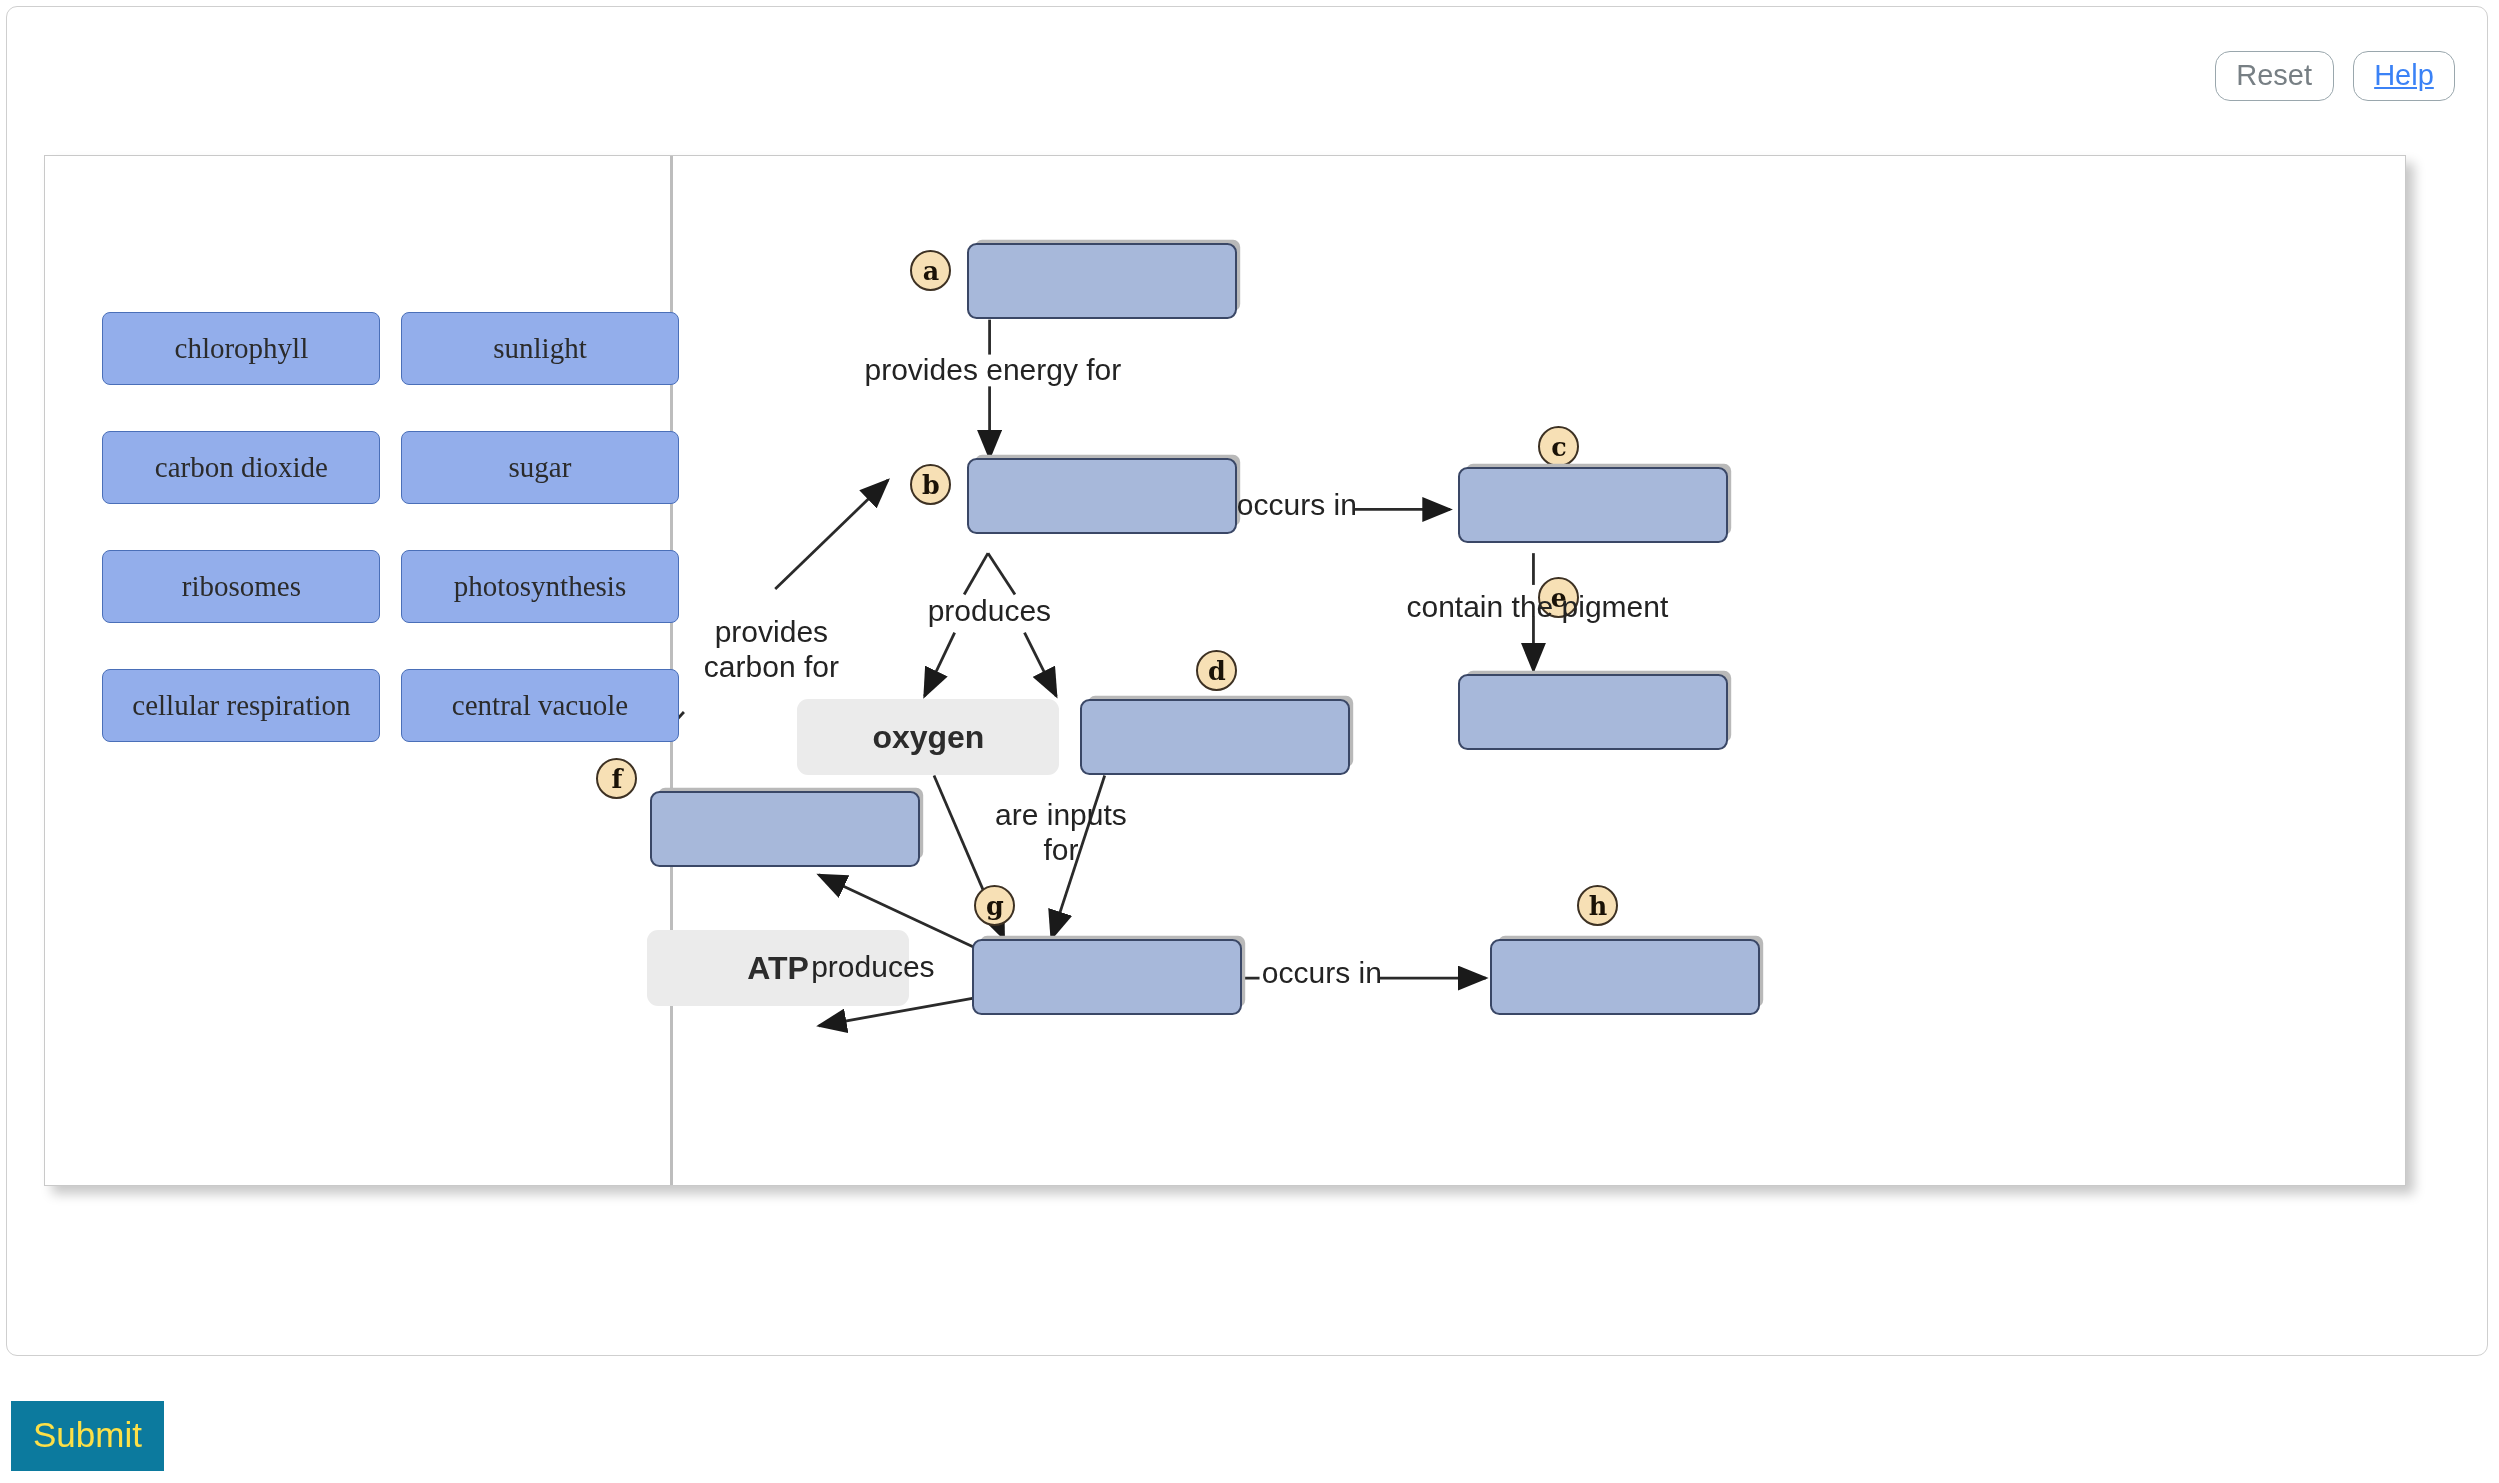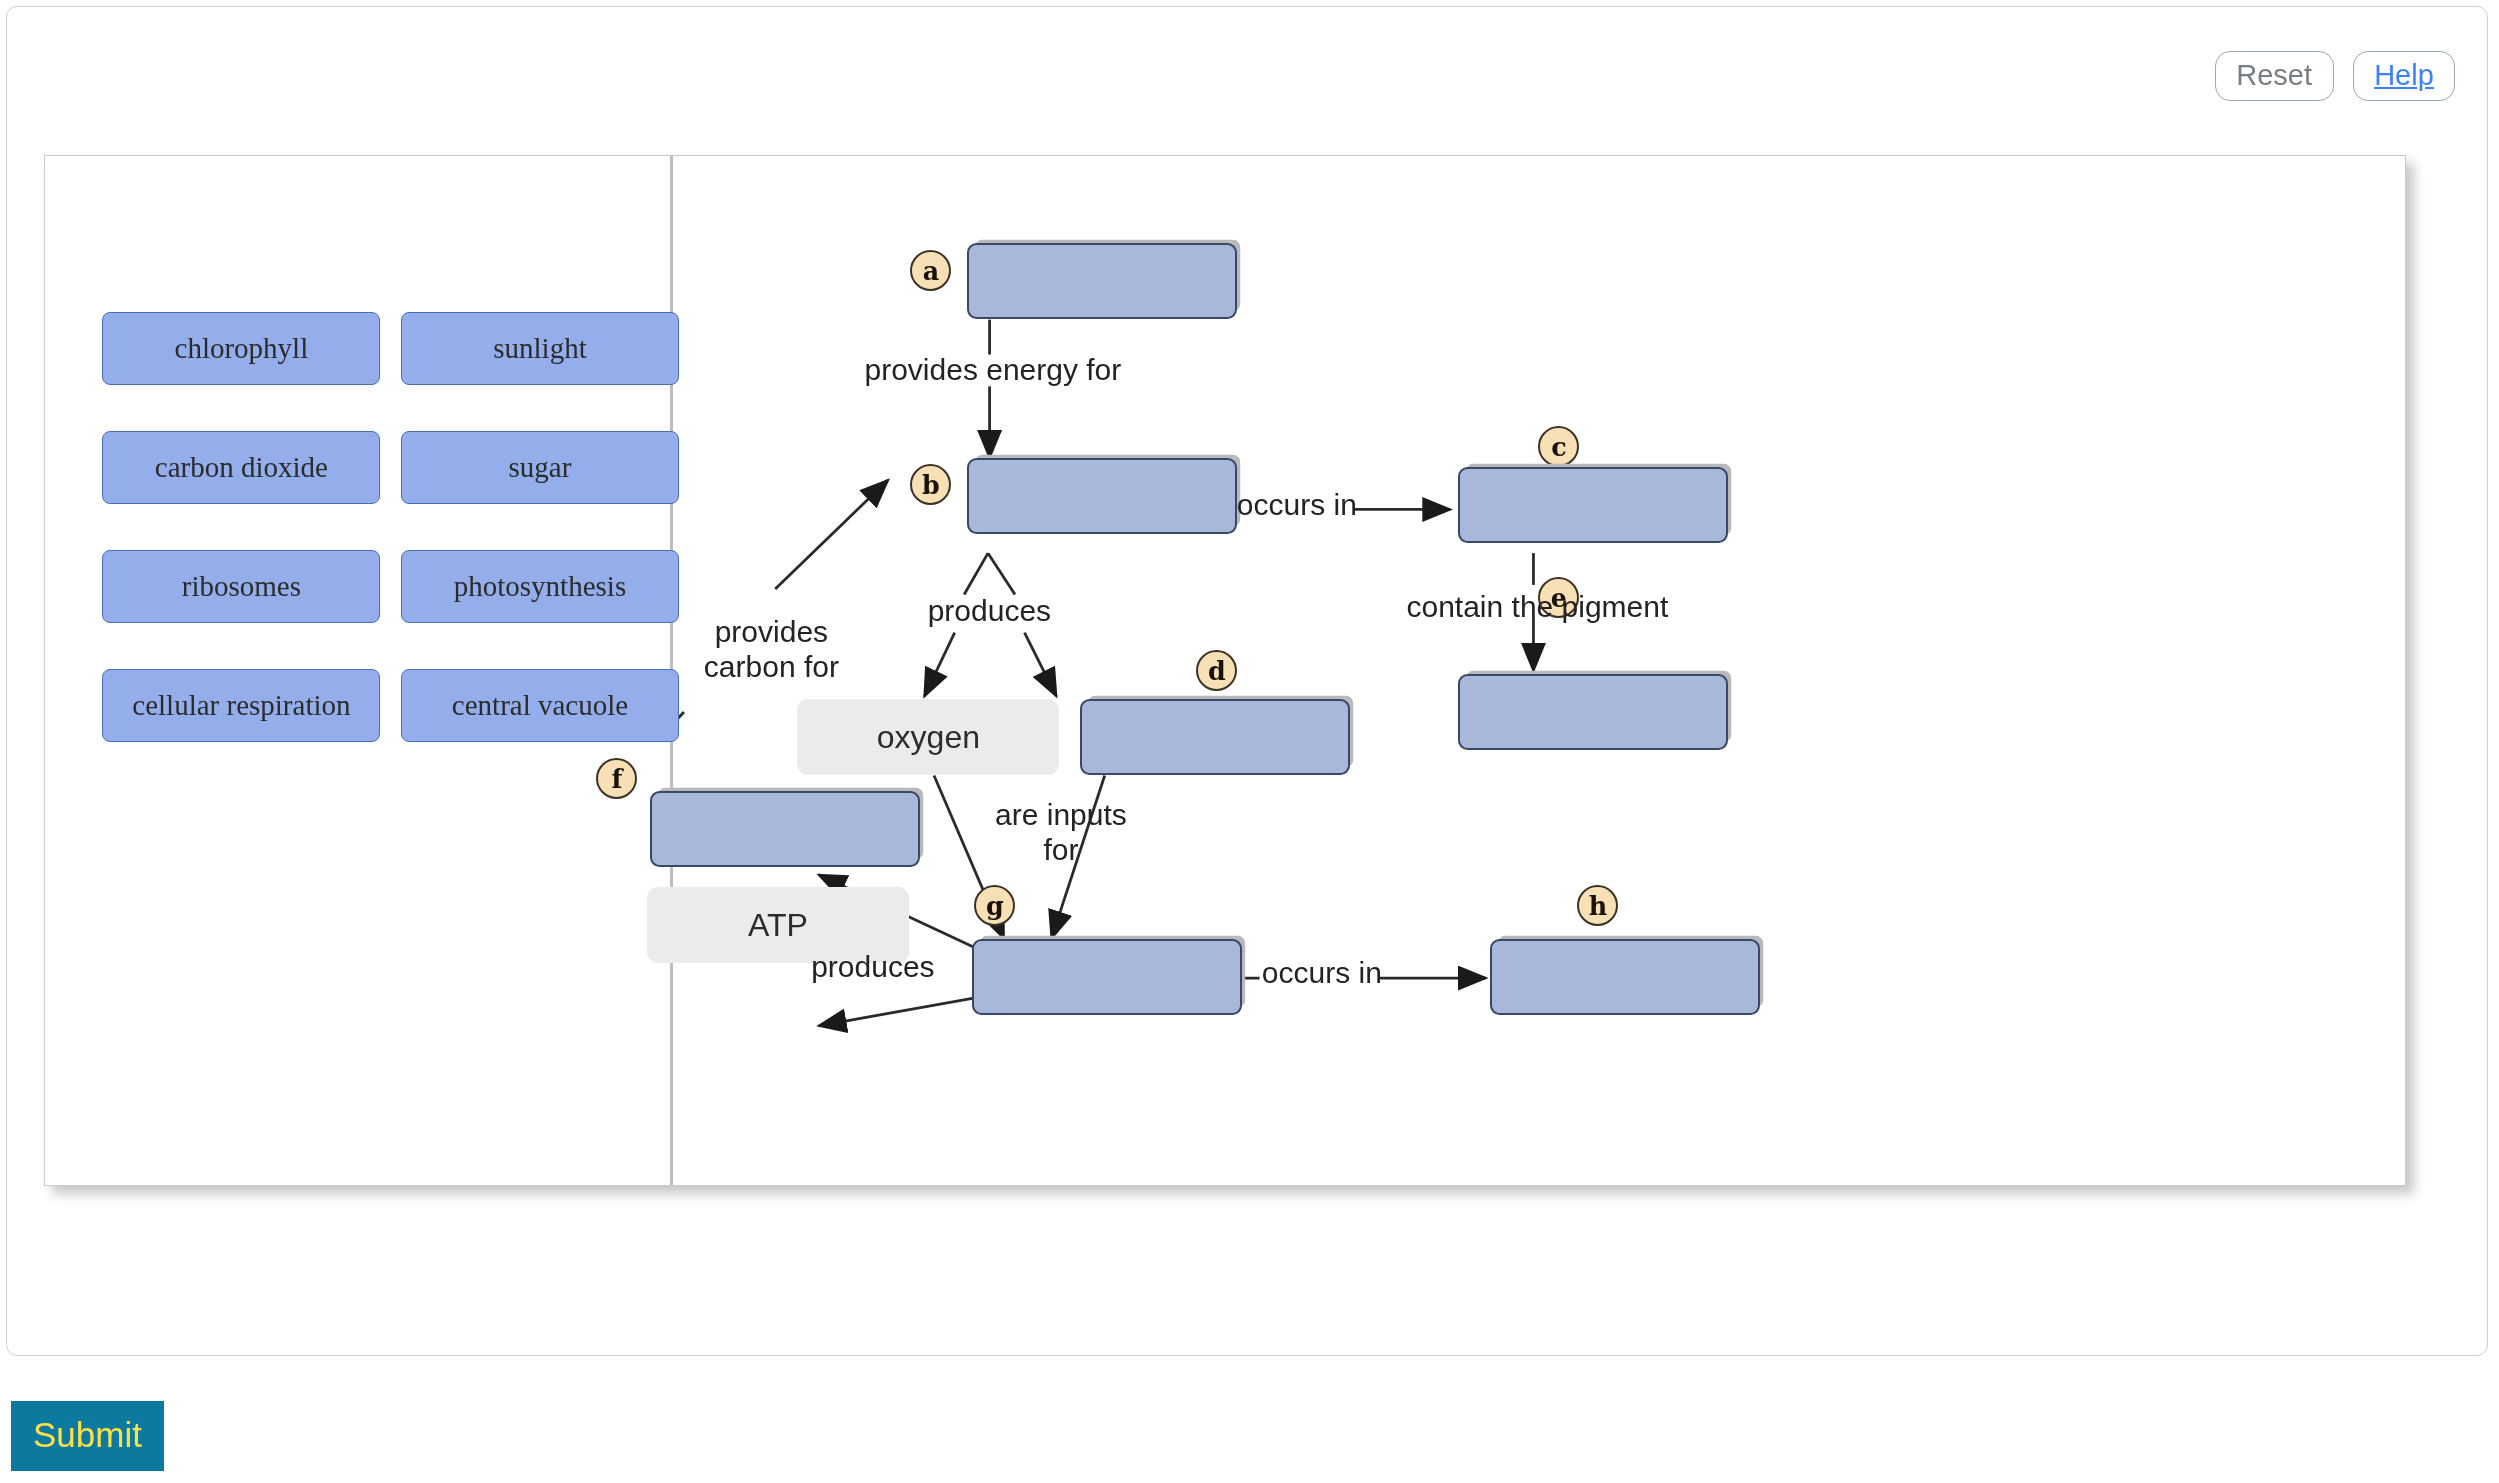--- a/index.html
+++ b/index.html
@@ -114,20 +114,21 @@
   
   .fixed {
     position: absolute;
     border-radius: 11px;
     background: #ebebeb;
     display: flex;
     align-items: center;
     justify-content: center;
     font-size: 32px;
     color: #2c2c2c;
+    font-weight: bold;
   }
 
   
   .badge {
     position: absolute;
     width: 41px; height: 41px;
     border-radius: 50%;
     background: #f7e0b5;
     border: 2.4px solid #3d3123;
     display: flex;
@@ -228,21 +229,21 @@
         <div class="drop" style="left:786px; top:518px; width:270px; height:76px;"></div>
 
         <div class="fixed" style="left:125px; top:543px; width:262px; height:76px;">oxygen</div>
 
         <div class="badge" style="left:524px; top:494px;">d</div>
         <div class="drop" style="left:408px; top:543px; width:270px; height:76px;"></div>
 
         <div class="badge" style="left:-76px; top:602px;">f</div>
         <div class="drop" style="left:-22px; top:635px; width:270px; height:76px;"></div>
 
-        <div class="fixed" style="left:-25.4px; top:731px; width:262px; height:76px;">ATP</div>
+        <div class="fixed" style="left:-25.4px; top:774px; width:262px; height:76px;">ATP</div>
 
         <div class="badge" style="left:302px; top:729px;">g</div>
         <div class="drop" style="left:300px; top:783px; width:270px; height:76px;"></div>
 
         <div class="badge" style="left:905px; top:729px;">h</div>
         <div class="drop" style="left:818px; top:783px; width:270px; height:76px;"></div>
 
         <div class="elabel" style="left:167px; top:197px; width:307px;">provides energy for</div>
 
         <div class="elabel" style="left:564px; top:332px; width:121px;">occurs in</div>

